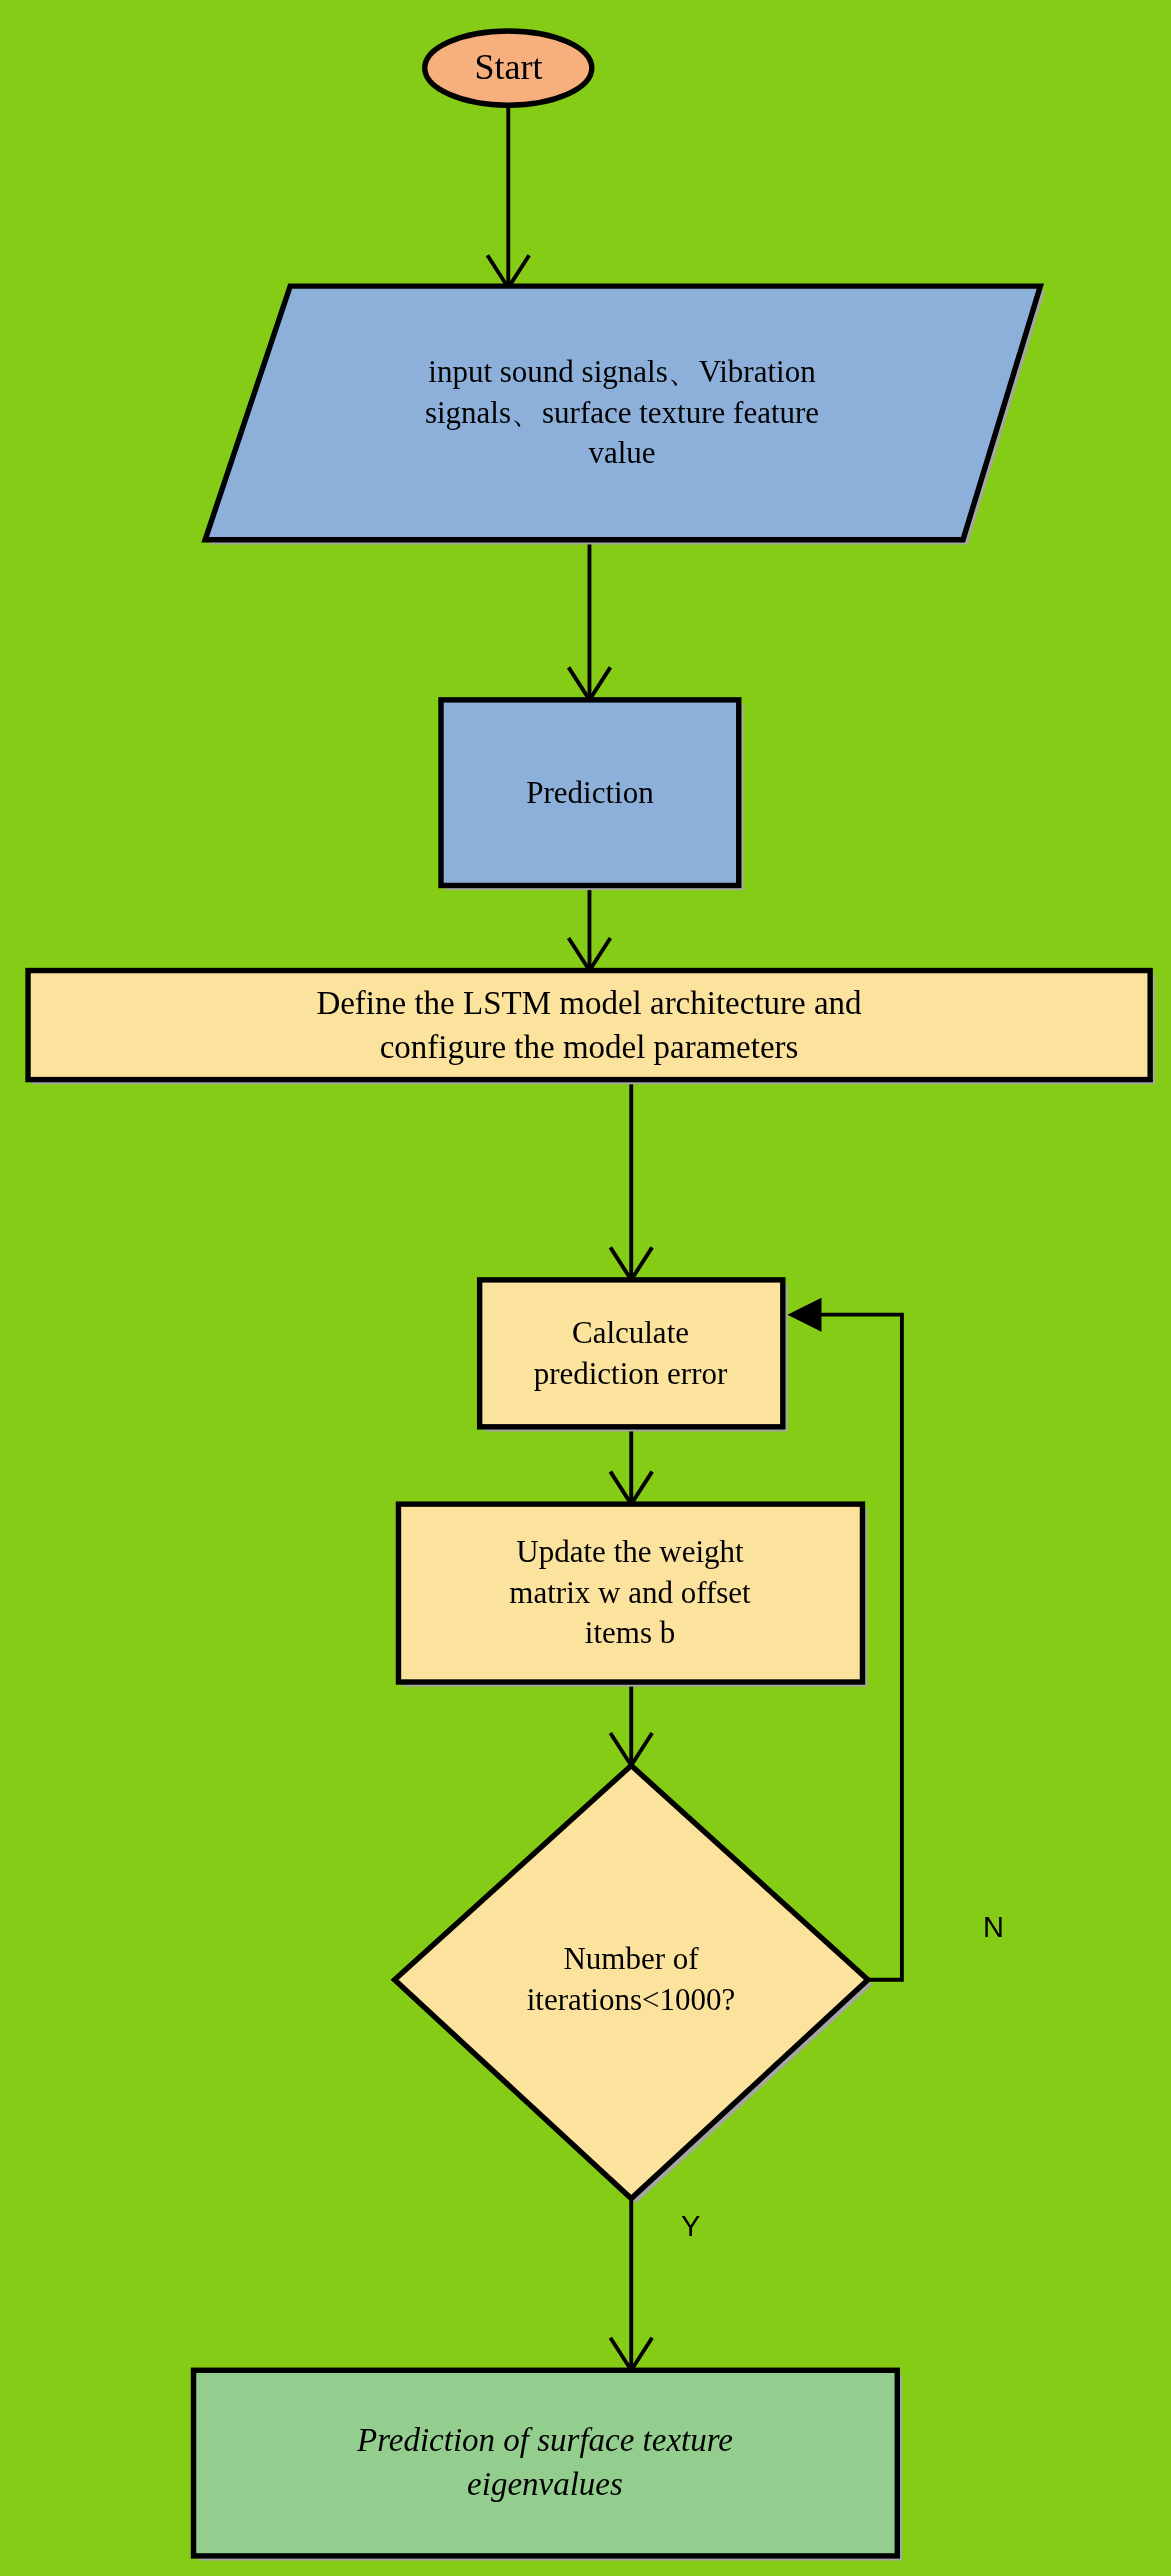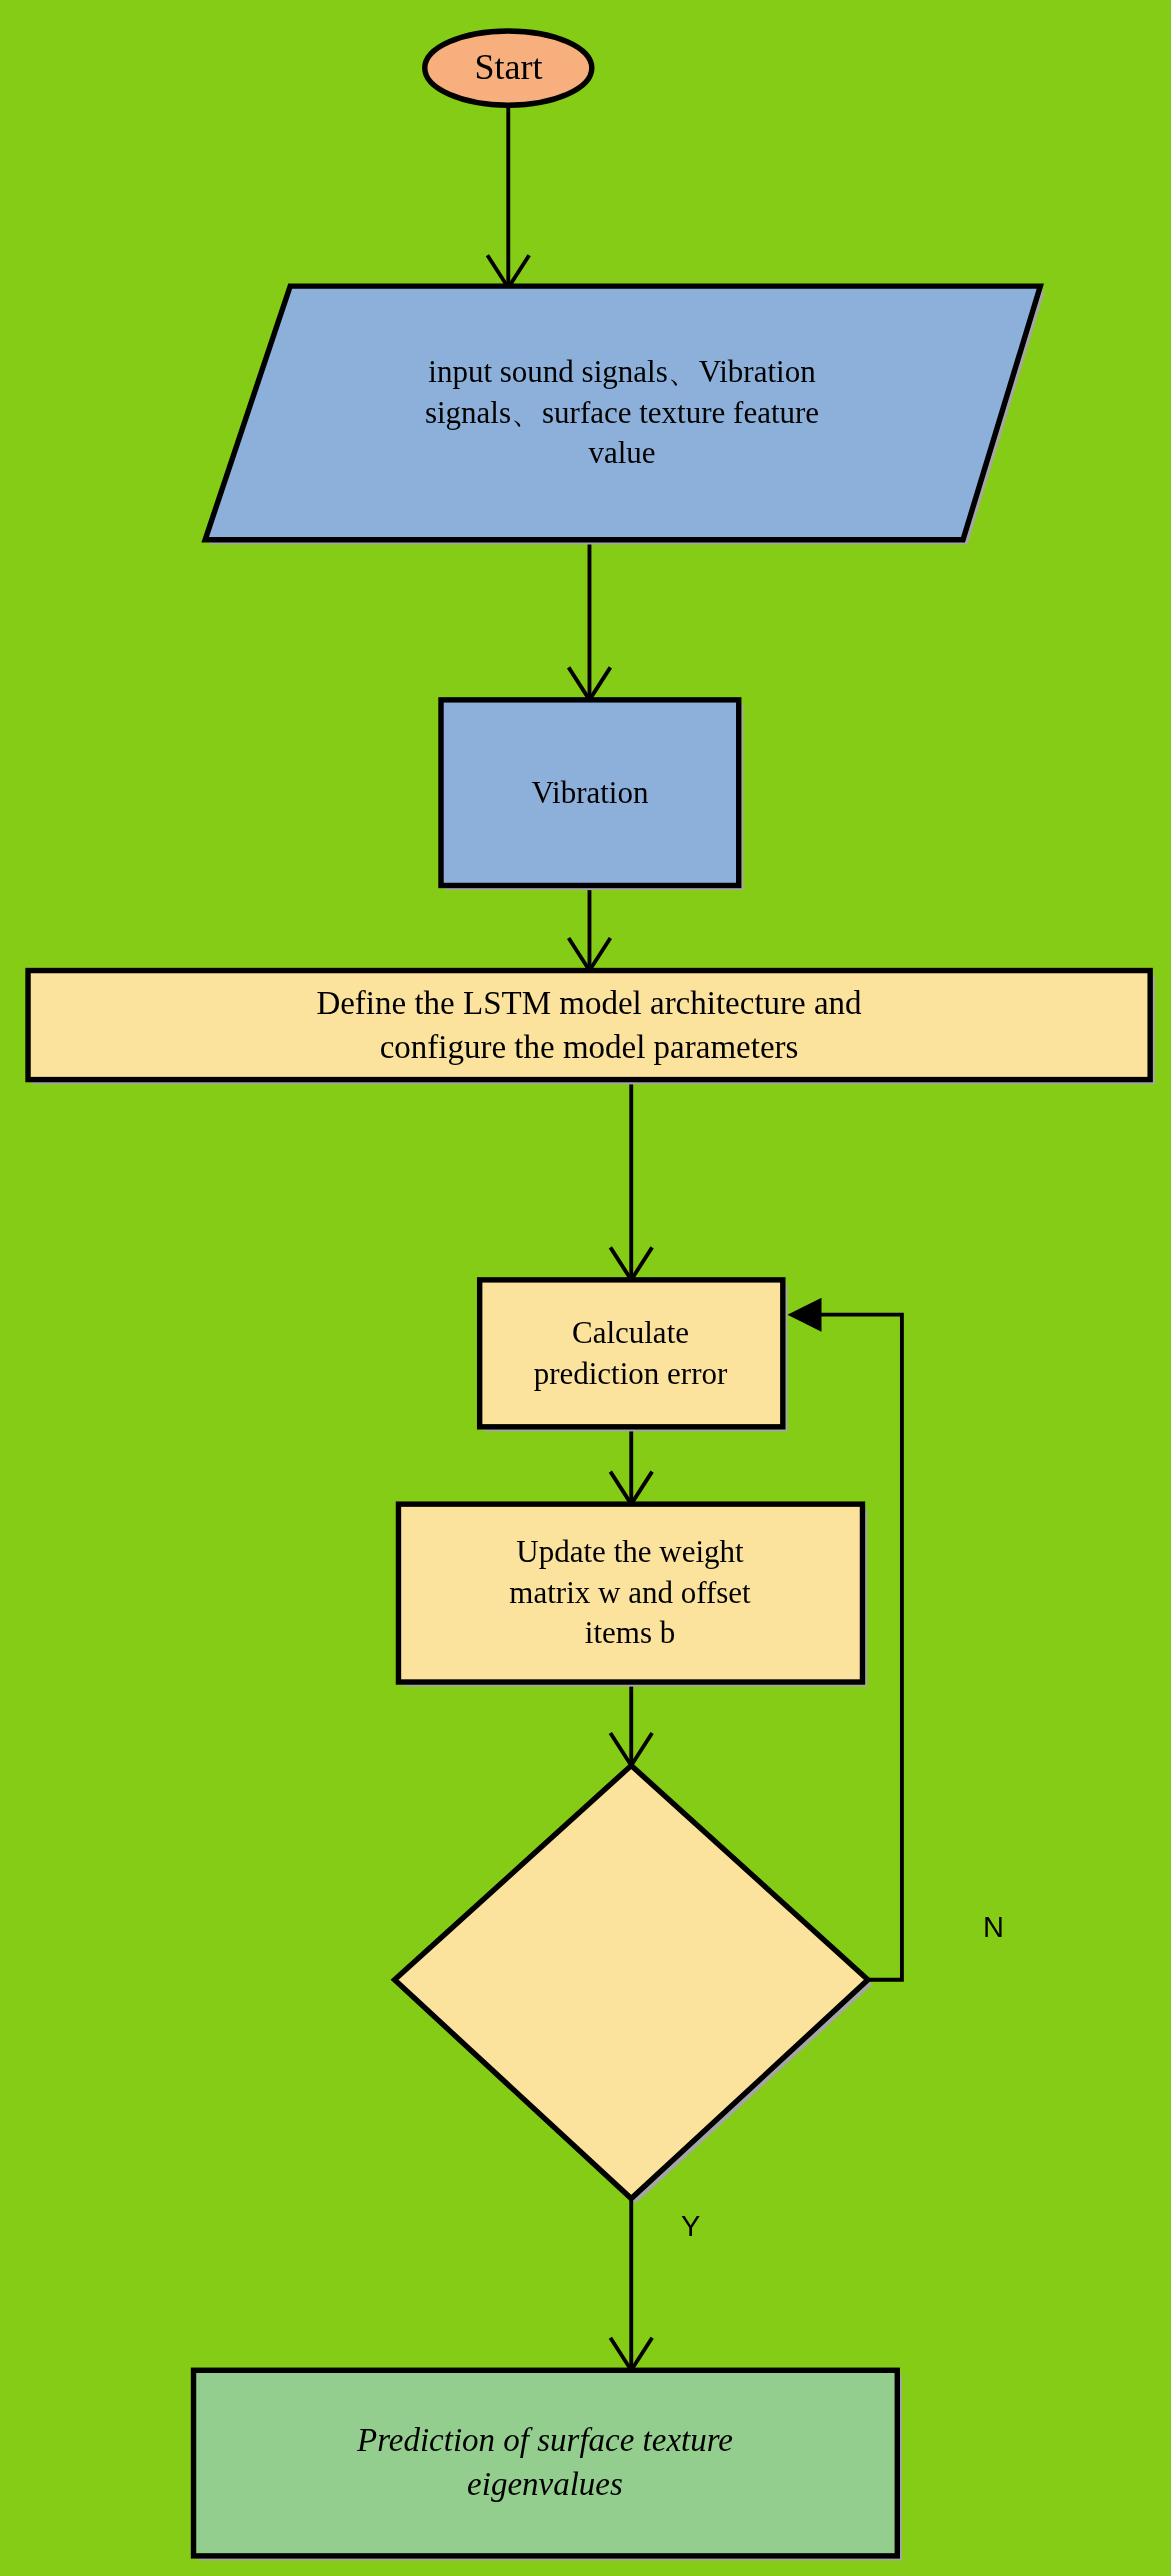--- a/index.html
+++ b/index.html
@@ -157,32 +157,34 @@
     </g>
 
   </svg>
 
   <div class="node-label" style="left:425px; top:31px; width:167px; height:74px; font-size:36px;">Start</div>
 
   <div class="node-label" style="left:247px; top:291px; width:750px; height:244px; font-size:31px;">input sound signals、Vibration
 signals、surface texture feature
 value</div>
 
-  <div class="node-label" style="left:441px; top:700px; width:298px; height:186px; font-size:31px;">Vibration</div>
+  <div class="node-label" style="left:441px; top:700px; width:298px; height:186px; font-size:31px;">Prediction</div>
 
   <div class="node-label" style="left:479px; top:1280px; width:303px; height:147px; font-size:31px;">Calculate
 prediction error</div>
 
   <div class="node-label" style="left:28px; top:960px; width:1122px; height:131px; font-size:33px;">Define the LSTM model architecture and
 configure the model parameters</div>
 
   <div class="node-label" style="left:398px; top:1504px; width:464px; height:178px; font-size:31px;">Update the weight
 matrix w and offset
 items b</div>
 
+  <div class="node-label" style="left:422px; top:1887px; width:418px; height:186px; font-size:31px;">Number of
+iterations&lt;1000?</div>
 
   <div class="node-label" style="left:193px; top:2370px; width:704px; height:186px; font-size:33px;font-style:italic;">Prediction of surface texture
 eigenvalues</div>
 
   <div class="branch-label" style="left:983px; top:1913px;">N</div>
 
   <div class="branch-label" style="left:681px; top:2212px;">Y</div>
 
 </div>
 

